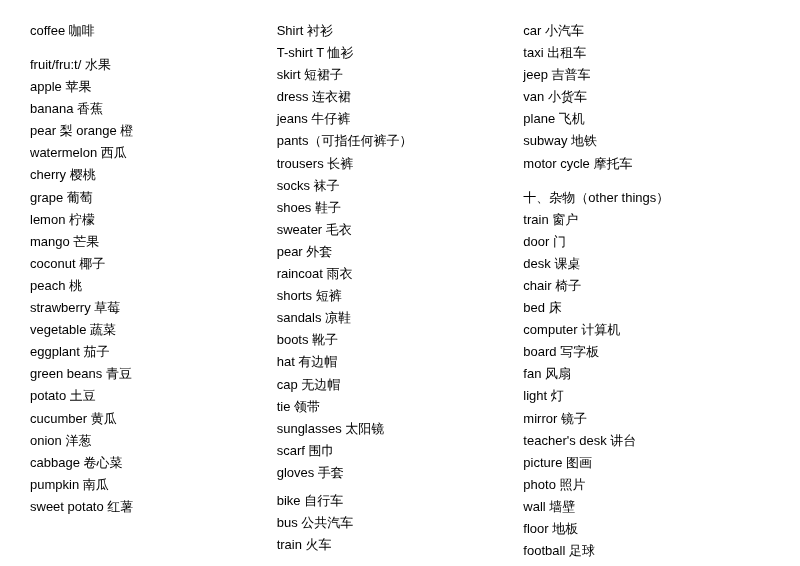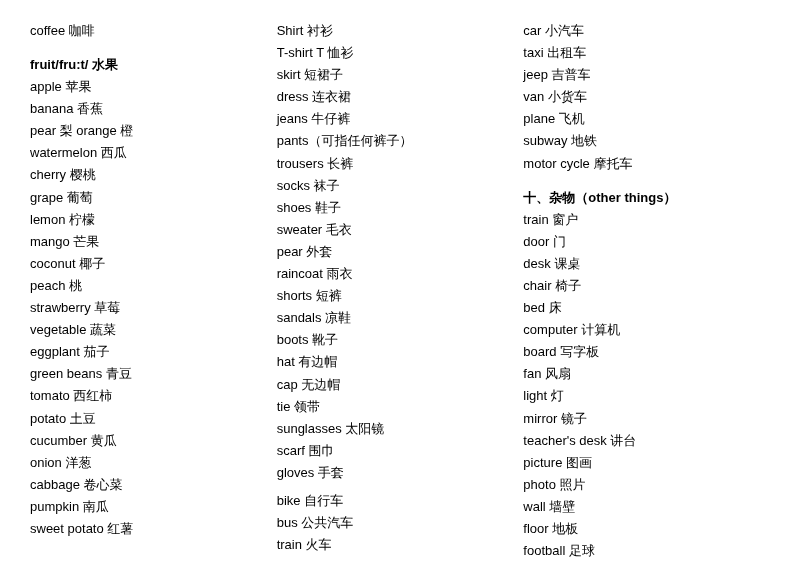--- a/index.html
+++ b/index.html
@@ -15,21 +15,21 @@
     .columns {
       display: flex;
       gap: 0;
       width: 100%;
     }
     .col {
       flex: 1;
       padding-right: 10px;
     }
     .section-title {
-      font-weight: bold;
+      font-weight: normal;
       margin-top: 8px;
       margin-bottom: 2px;
     }
     .item {
       line-height: 1.7;
     }
   </style>
 </head>
 <body>
 
@@ -45,21 +45,20 @@
       <div class="item">cherry  樱桃</div>
       <div class="item">grape  葡萄</div>
       <div class="item">lemon  柠檬</div>
       <div class="item">mango  芒果</div>
       <div class="item">coconut  椰子</div>
       <div class="item">peach  桃</div>
       <div class="item">strawberry  草莓</div>
       <div class="item">vegetable  蔬菜</div>
       <div class="item">eggplant  茄子</div>
       <div class="item">green beans  青豆</div>
-      <div class="item">tomato  西红柿</div>
       <div class="item">potato  土豆</div>
       <div class="item">cucumber  黄瓜</div>
       <div class="item">onion  洋葱</div>
       <div class="item">cabbage  卷心菜</div>
       <div class="item">pumpkin  南瓜</div>
       <div class="item">sweet potato  红薯</div>
     </div>
   <div class="col" id="col2">
       <div class="item">Shirt  衬衫</div>
       <div class="item">T-shirt T  恤衫</div>

